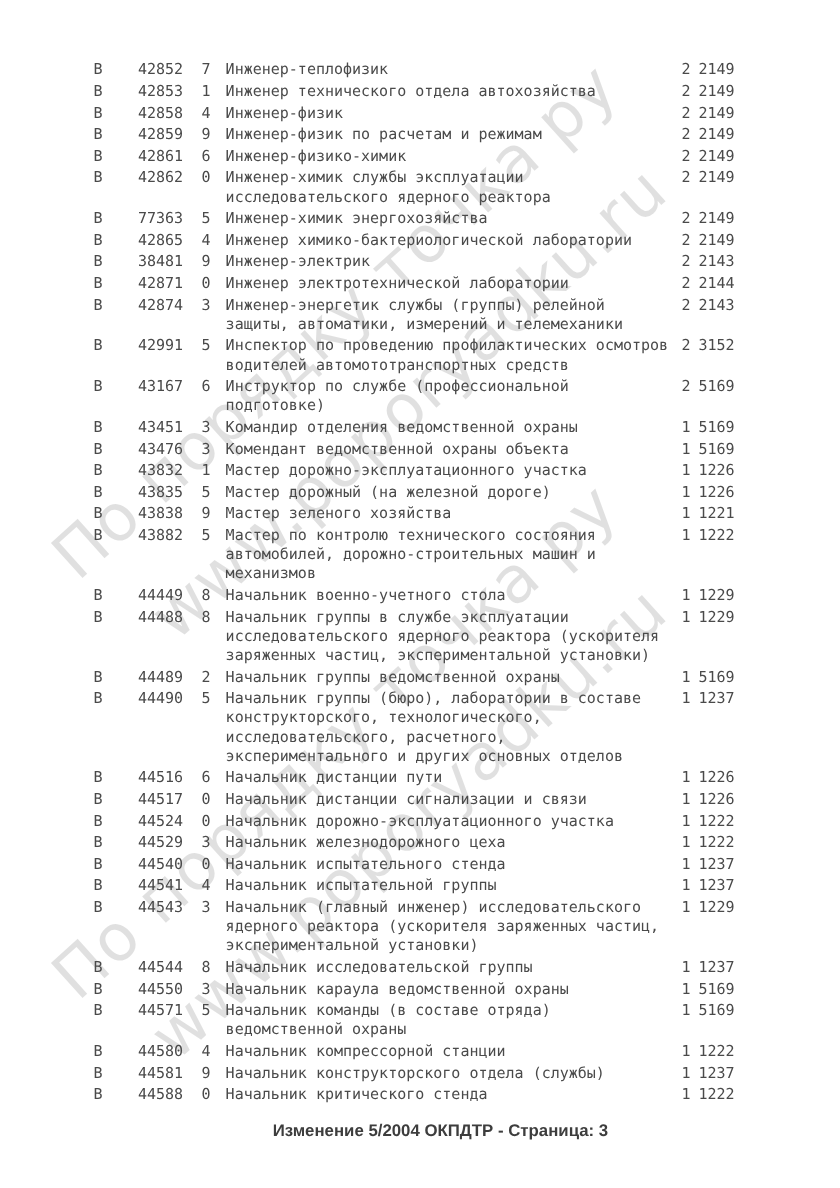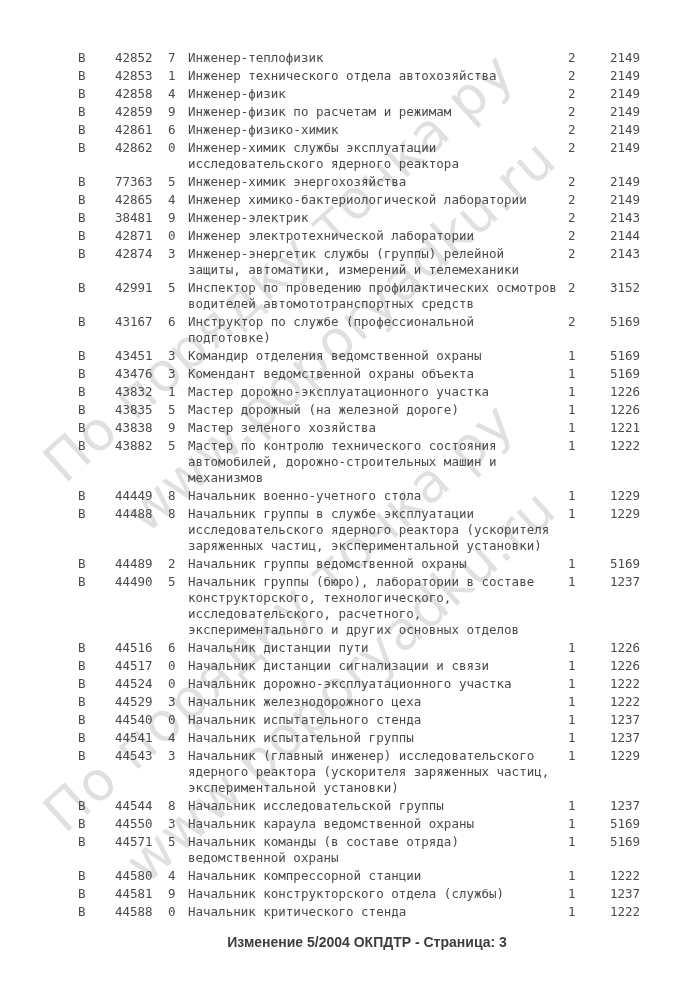--- a/index.html
+++ b/index.html
@@ -35,21 +35,21 @@
     color: #4a4a4a;
     font-size: 12.5px;
   }
   .row {
     display: grid;
     grid-template-columns: 37px 53px 20px 380px 14px 58px;
     margin-bottom: 2px;
   }
   .cell { line-height: 16px; }
   .cell.title { white-space: pre-line; }
-  .cell.okz { text-align: right; }
+  .cell.okz { text-align: left; }
 
   .page-footer {
     position: absolute;
     left: 0; right: 0;
     top: 934px;
     text-align: center;
     font-family: "Liberation Sans", "DejaVu Sans", sans-serif;
     font-size: 14px;
     font-weight: 600;
     color: #3d3d3d;

